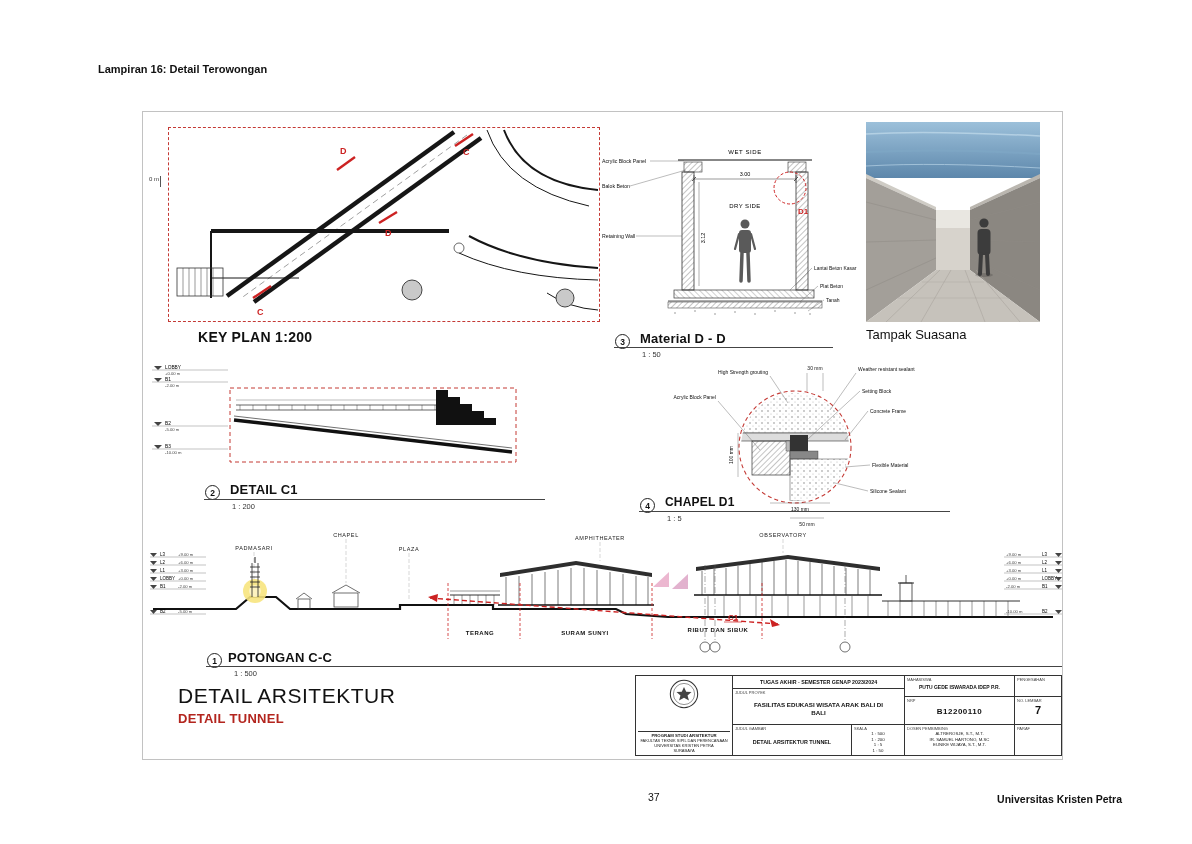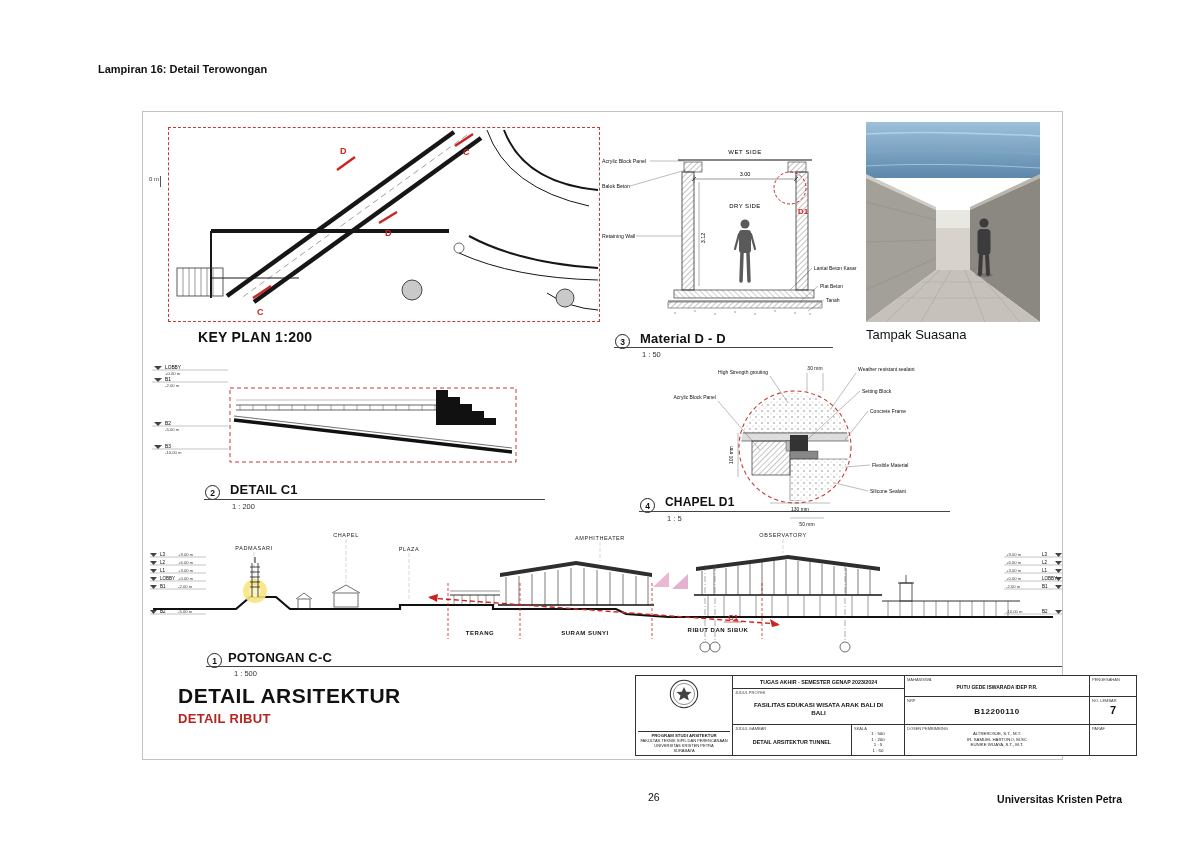--- a/index.html
+++ b/index.html
@@ -13,26 +13,26 @@
   .scale-origin{left:149px;top:176px;font-size:6px;color:#333;}
   .scale-tick{left:160px;top:176px;width:1px;height:11px;background:#555;}
   .keyplan-title{left:198px;top:329px;font-size:14px;font-weight:bold;letter-spacing:.3px;}
   .fig-num{width:15px;height:15px;border:1.2px solid #222;border-radius:50%;
            display:flex;align-items:center;justify-content:center;font-size:8.5px;font-weight:bold;box-sizing:border-box;}
   .fig-title{font-size:13px;font-weight:bold;letter-spacing:.2px;}
   .fig-title.sm{font-size:12px;}
   .fig-scale{font-size:7.5px;color:#333;}
   .fig-rule{height:1px;background:#444;}
   .tampak-title{left:866px;top:327px;font-size:13px;font-weight:normal;}
-  .big-title{left:178px;top:684px;font-size:21px;font-weight:bold;letter-spacing:.5px;}
+  .big-title{left:178px;top:684px;font-size:21px;font-weight:normal;letter-spacing:.5px;}
   .sub-title{left:178px;top:711px;font-size:13px;font-weight:bold;color:#b3251e;letter-spacing:.3px;}
   .page-number{left:648px;top:791px;font-size:10.5px;}
   .footer-right{right:70px;top:793px;font-size:10.5px;font-weight:bold;}
   
-  .tb{left:635px;top:675px;width:502px;height:81px;border:1.2px solid #333;box-sizing:border-box;display:flex;background:#fff;}
+  .tb{left:635px;top:675px;width:427px;height:81px;border:1.2px solid #333;box-sizing:border-box;display:flex;background:#fff;}
   .tb .cell-label{display:block;font-size:4px;color:#444;padding:1px 2px 0 2px;text-transform:uppercase;}
   .tb-logo-cell{width:97px;border-right:1px solid #333;box-sizing:border-box;display:flex;flex-direction:column;align-items:center;justify-content:space-between;padding:3px 2px 2px 2px;}
   .logo{width:30px;height:30px;}
   .inst-lines{width:100%;border-top:1px solid #333;padding-top:1px;text-align:center;font-size:4px;line-height:5px;color:#222;}
   .inst-lines .inst-program{font-weight:bold;font-size:4.3px;}
   .tb-mid{width:172px;border-right:1px solid #333;box-sizing:border-box;display:flex;flex-direction:column;}
   .tb-mid-head{height:12px;border-bottom:1px solid #333;display:flex;align-items:center;justify-content:center;font-size:5.3px;font-weight:bold;text-align:center;}
   .tb-mid-proj{flex:1;border-bottom:1px solid #333;position:relative;display:flex;align-items:center;justify-content:center;}
   .tb-mid-proj .cell-label{position:absolute;left:0;top:0;}
   .proj-name{font-size:6.2px;font-weight:bold;text-align:center;width:80%;line-height:7.5px;margin-top:4px;}
@@ -567,21 +567,21 @@
   </g>
 </svg>
 <div class="abs fig-num" style="left:207px;top:653px;">
     <span>1</span>
   </div>
 <div class="abs fig-title" style="left:228px;top:650px;">POTONGAN C-C</div>
 <div class="abs fig-rule" style="left:206px;top:666px;width:856px;"></div>
 <div class="abs fig-scale" style="left:234px;top:669px;">1 : 500</div>
 
 <div class="abs big-title">DETAIL ARSITEKTUR</div>
-<div class="abs sub-title">DETAIL RIBUT</div>
+<div class="abs sub-title">DETAIL TUNNEL</div>
 
 <div class="abs tb">
   <div class="tb-logo-cell">
     <svg class="logo" viewBox="0 0 34 34">
       <circle cx="17" cy="17" r="15.5" fill="none" stroke="#333" stroke-width="1.2"></circle>
       <circle cx="17" cy="17" r="12" fill="none" stroke="#333" stroke-width="0.6"></circle>
       <path d="M17 9 L19.5 14.5 L25.5 14.8 L21 18.6 L22.6 24.5 L17 21.2 L11.4 24.5 L13 18.6 L8.5 14.8 L14.5 14.5 Z" fill="#444"></path>
     </svg>
     <div class="inst-lines">
       <div class="inst-program">PROGRAM STUDI ARSITEKTUR</div>
@@ -637,14 +637,14 @@
         <div class="dosen-name">IR. SAMUEL HARTONO, M.SC</div>
         <div class="dosen-name">EUNIKE WIJAYA, S.T., M.T.</div>
       </div>
       <div class="tb-paraf">
         <span class="cell-label">PARAF</span>
       </div>
     </div>
   </div>
 </div>
 
-<div class="abs page-number">26</div>
+<div class="abs page-number">37</div>
 <div class="abs footer-right">Universitas Kristen Petra</div>
 
 </body></html>

